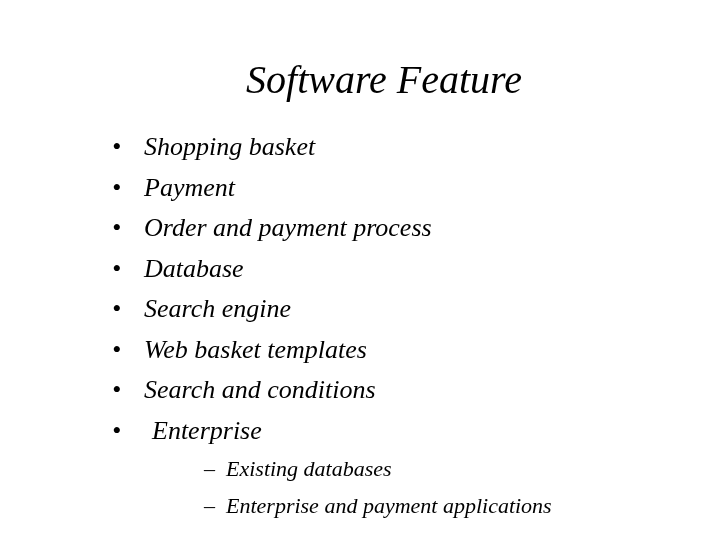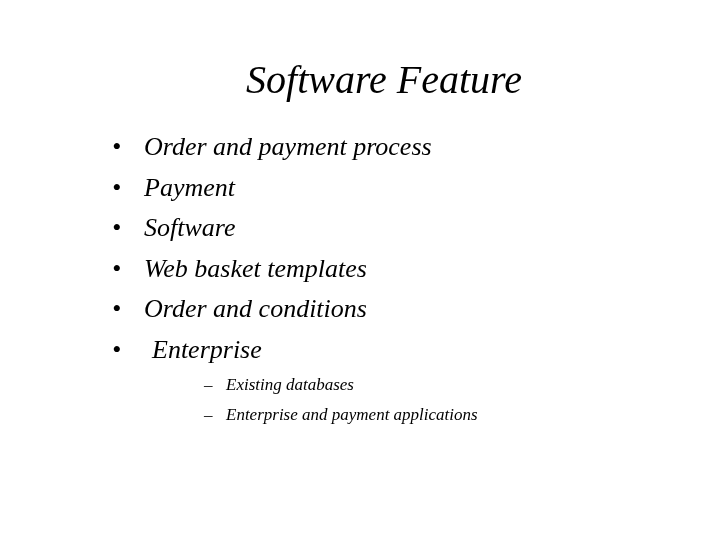--- a/index.html
+++ b/index.html
@@ -33,21 +33,21 @@
       padding-left: 32px;
     }
     .level1 > li::before {
       content: "•";
       position: absolute;
       left: 0;
       top: 0;
     }
     .level2 {
       list-style: none;
-      font-size: 17px;
+      font-size: 22px;
       line-height: 1.3;
       padding-left: 44px;
       margin-top: 2px;
     }
     .level2 > li {
       position: relative;
       padding-left: 22px;
     }
     .level2 > li::before {
       content: "–";
@@ -55,25 +55,27 @@
       left: 0;
       top: 0;
     }
   </style>
 </head>
 <body>
 
 <div class="slide">
   <h1 class="title">Software Feature</h1>
   <ul class="level1">
+    <li>Shopping basket</li>
+    <li>Payment</li>
     <li>Order and payment process</li>
-    <li>Payment</li>
-    <li>Software</li>
+    <li>Database</li>
+    <li>Search engine</li>
     <li>Web basket templates</li>
-    <li>Order and conditions</li>
+    <li>Search and conditions</li>
     <li>
       <span>Enterprise</span>
       <ul class="level2">
         <li>Existing databases</li>
         <li>Enterprise and payment applications</li>
       </ul>
     </li>
   </ul>
 </div>
 

